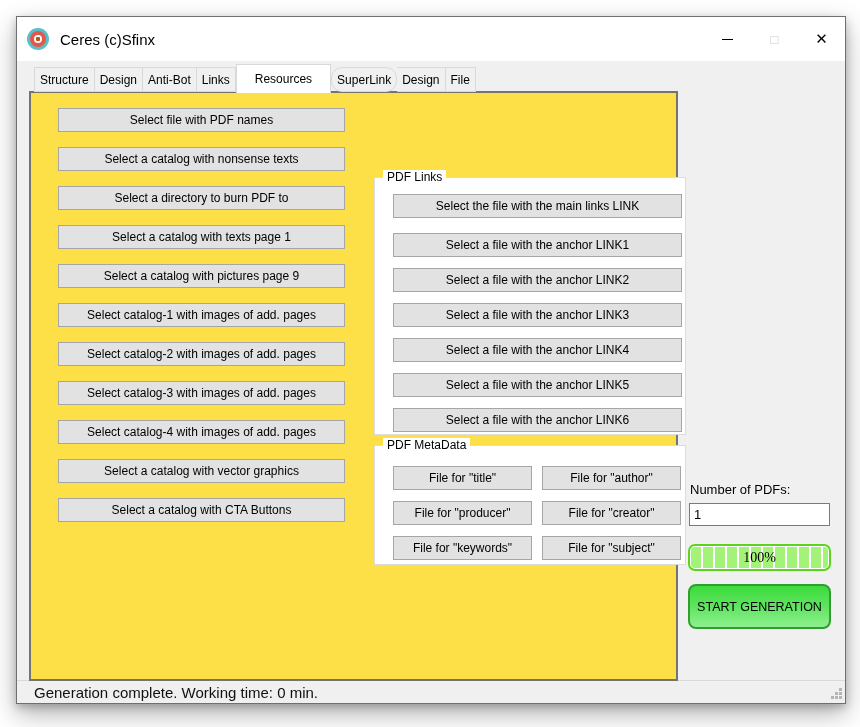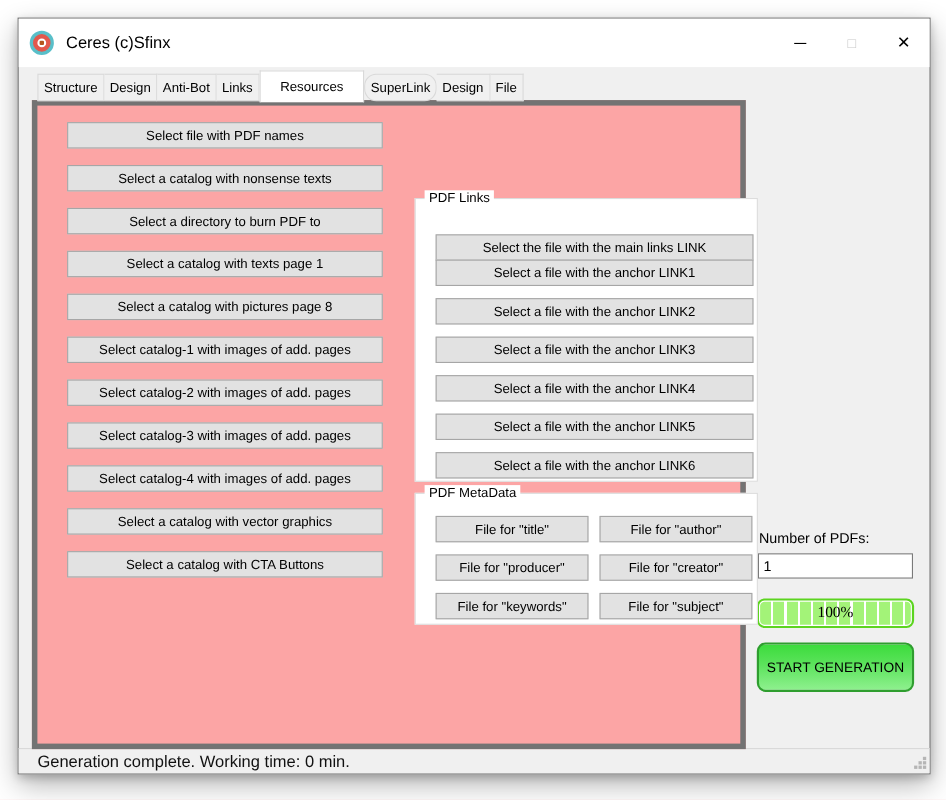--- a/index.html
+++ b/index.html
@@ -32,21 +32,21 @@
   .tab { height:25px; padding:0 5px; display:flex; align-items:center; justify-content:center;
          background:#f0f0f0; border:1px solid #d9d9d9; border-left-width:0;
          font-size:12px; color:#000; white-space:nowrap; }
   .tab:first-child { border-left-width:1px; }
   .tab.active { background:#ffffff; height:29px; border-left-width:1px; border-bottom:none;
                 position:relative; z-index:6; margin-bottom:-1px; padding:0 18px; }
   .tab.active + .tab { border-left-width:1px;border-radius:11px; }
 
   
   .tabpage { position:absolute; left:12px; top:74px; width:649px; height:590px;
-             background:#fca5a5; border:5px solid #737373; z-index:1; }
+             background:#fde047; border:2px solid #737373; z-index:1; }
 
   .std-btn { position:absolute; height:24px; background:#e2e2e2; border:1px solid #a6a6a6;
              display:flex; align-items:center; justify-content:center;
              font-size:12px; color:#000; white-space:nowrap; cursor:default; }
 
   .left-btn { left:27px; width:287px; }
 
   .groupbox { position:absolute; border:1px solid #dcdcdc; background:#ffffff;text-align:right; }
   .groupbox .gb-title { position:absolute; left:8px; top:-8px; background:#ffffff; padding:0 4px;
                         font-size:12px; color:#000; }
@@ -125,31 +125,31 @@
     <div class="tab">Design</div>
     <div class="tab">File</div>
   </div>
 
   <div class="tabpage">
 
     <div class="std-btn left-btn" style="top:15px;">Select file with PDF names</div>
     <div class="std-btn left-btn" style="top:54px;">Select a catalog with nonsense texts</div>
     <div class="std-btn left-btn" style="top:93px;">Select a directory to burn PDF to</div>
     <div class="std-btn left-btn" style="top:132px;">Select a catalog with texts page 1</div>
-    <div class="std-btn left-btn" style="top:171px;">Select a catalog with pictures page 8</div>
+    <div class="std-btn left-btn" style="top:171px;">Select a catalog with pictures page 9</div>
     <div class="std-btn left-btn" style="top:210px;">Select catalog-1 with images of add. pages</div>
     <div class="std-btn left-btn" style="top:249px;">Select catalog-2 with images of add. pages</div>
     <div class="std-btn left-btn" style="top:288px;">Select catalog-3 with images of add. pages</div>
     <div class="std-btn left-btn" style="top:327px;">Select catalog-4 with images of add. pages</div>
     <div class="std-btn left-btn" style="top:366px;">Select a catalog with vector graphics</div>
     <div class="std-btn left-btn" style="top:405px;">Select a catalog with CTA Buttons</div>
 
     <div class="groupbox gb-links">
       <div class="gb-title">PDF Links</div>
-      <div class="std-btn gb-btn" style="top:32px;">Select the file with the main links LINK</div>
+      <div class="std-btn gb-btn" style="top:16px;">Select the file with the main links LINK</div>
       <div class="std-btn gb-btn" style="top:55px;">Select a file with the anchor LINK1</div>
       <div class="std-btn gb-btn" style="top:90px;">Select a file with the anchor LINK2</div>
       <div class="std-btn gb-btn" style="top:125px;">Select a file with the anchor LINK3</div>
       <div class="std-btn gb-btn" style="top:160px;">Select a file with the anchor LINK4</div>
       <div class="std-btn gb-btn" style="top:195px;">Select a file with the anchor LINK5</div>
       <div class="std-btn gb-btn" style="top:230px;">Select a file with the anchor LINK6</div>
     </div>
 
     <div class="groupbox gb-meta">
       <div class="gb-title">PDF MetaData</div>

